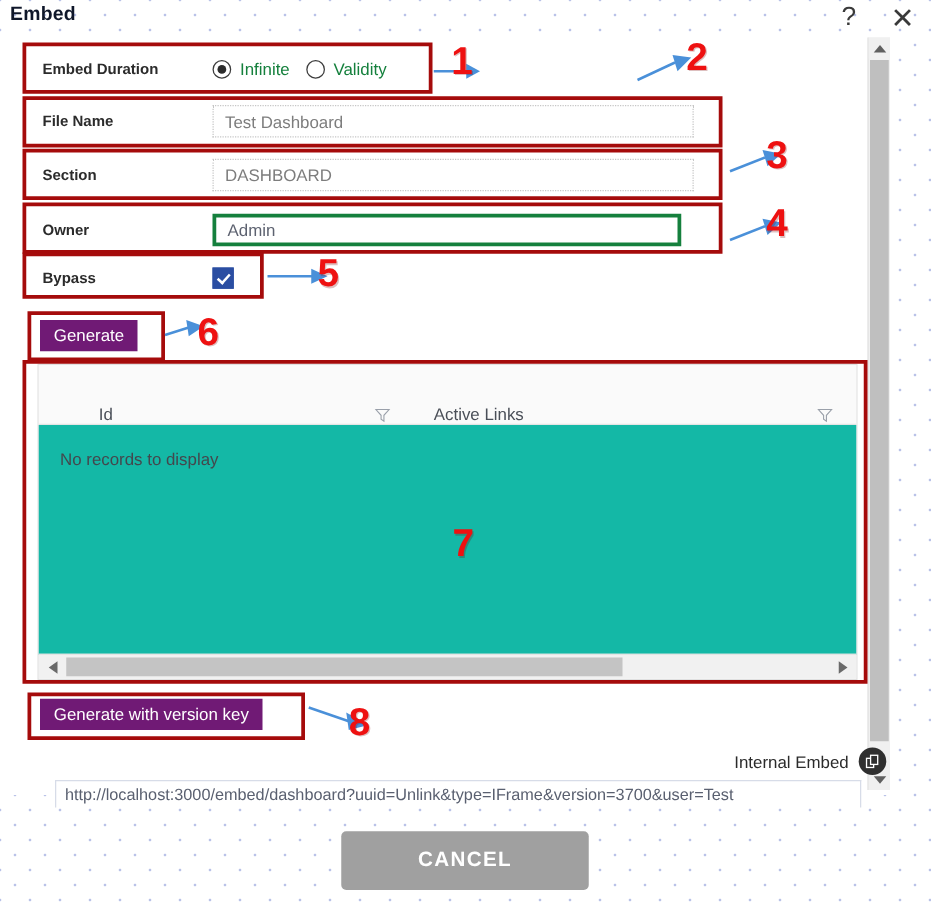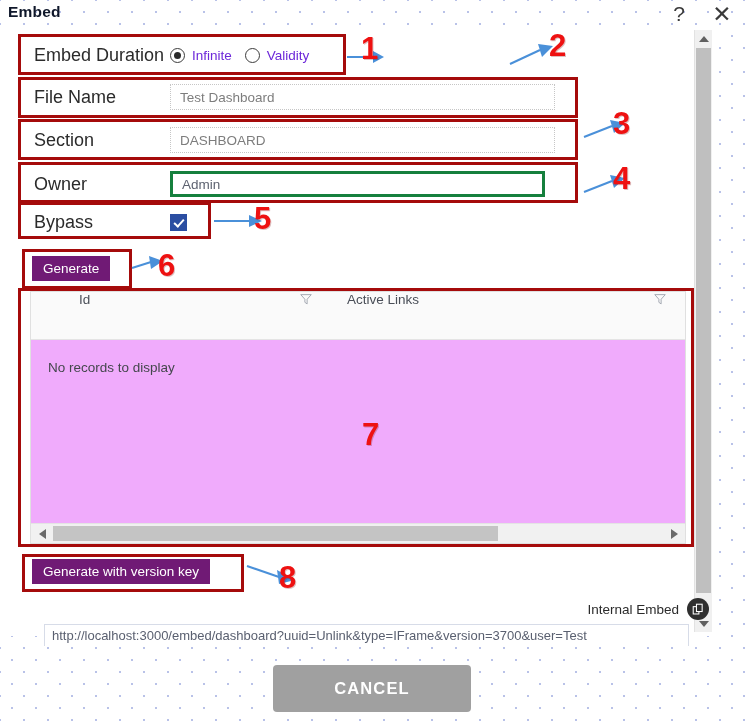--- a/index.html
+++ b/index.html
@@ -117,25 +117,26 @@
 
   
   .form-row {
     position: absolute;
     left: 20px;
     display: flex;
     align-items: center;
     height: 36px;
   }
   .row-label {
-    font-size: 18px;
+    font-size: 12px;
     color: #2b2b2b;
     padding-left: 14px;
     width: 150px;
     box-sizing: border-box;
+    font-weight: bold;
   }
 
   .field {
     height: 26px;
     box-sizing: border-box;
     display: flex;
     align-items: center;
     padding-left: 9px;
     font-size: 13.5px;
     color: #7d7d7d;
@@ -148,21 +149,21 @@
     border: 3px solid #15803d;
     color: #5d6270;
   }
 
   
   #radio-group {
     display: flex;
     align-items: flex-end;
     gap: 7px;
     font-size: 13.5px;
-    color: #6d28d9;
+    color: #15803d;
   }
   .radio {
     width: 15px; height: 15px;
     border: 1.6px solid #3c3c3c;
     border-radius: 50%;
     box-sizing: border-box;
     position: relative;
     cursor: pointer;
     flex: none;
   }
@@ -227,37 +228,37 @@
     height: 47px;
     background: #fafafa;
     border-bottom: 1px solid #e4e4e4;
     display: flex;
     align-items: center;
   }
   .grid-col {
     position: relative;
     height: 47px;
     display: flex;
-    align-items: flex-start;
+    align-items: flex-end;
     box-sizing: border-box;
   }
   .col-title {
     font-size: 13.5px;
     color: #4a4f58;
   }
   .filter-icon {
     width: 14px;
     height: 14px;
     cursor: pointer;
     flex: none;
   }
   #grid-body {
     position: relative;
     height: 184px;
-    background: #f0abfc;
+    background: #14b8a6;
   }
   #no-records {
     position: absolute;
     left: 17px;
     top: 20px;
     font-size: 13.5px;
     color: #44474d;
   }
 
   

